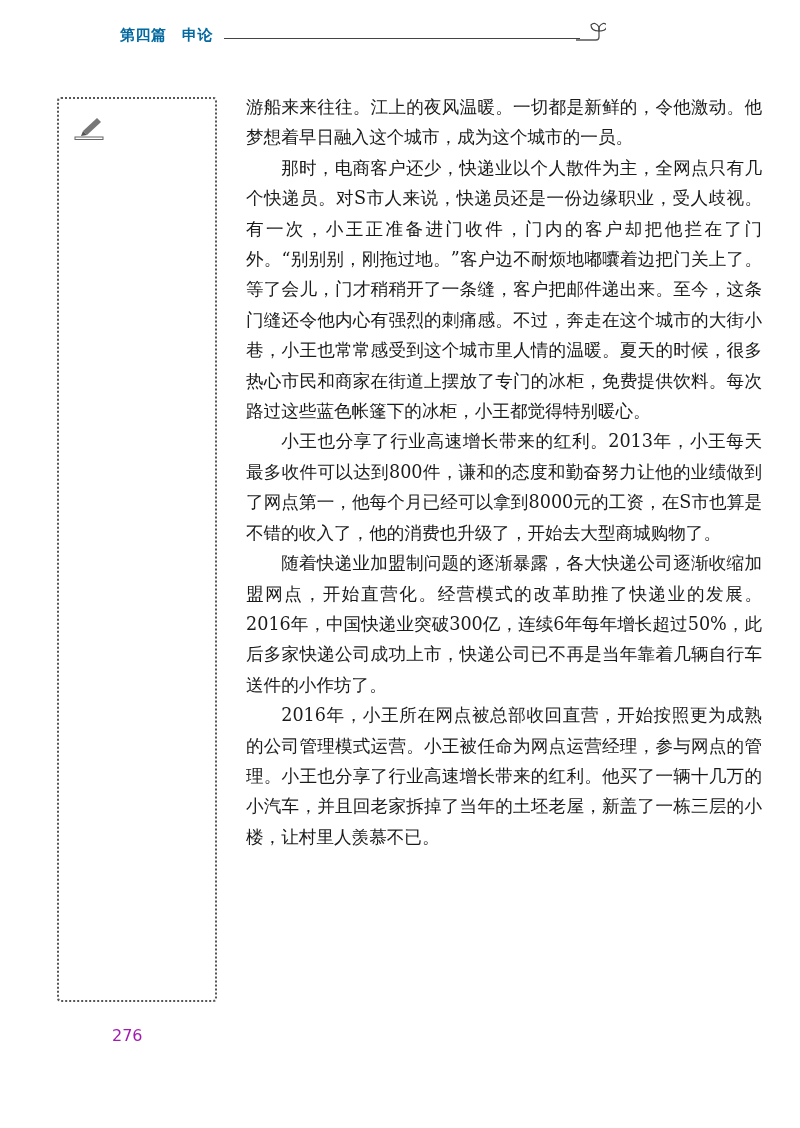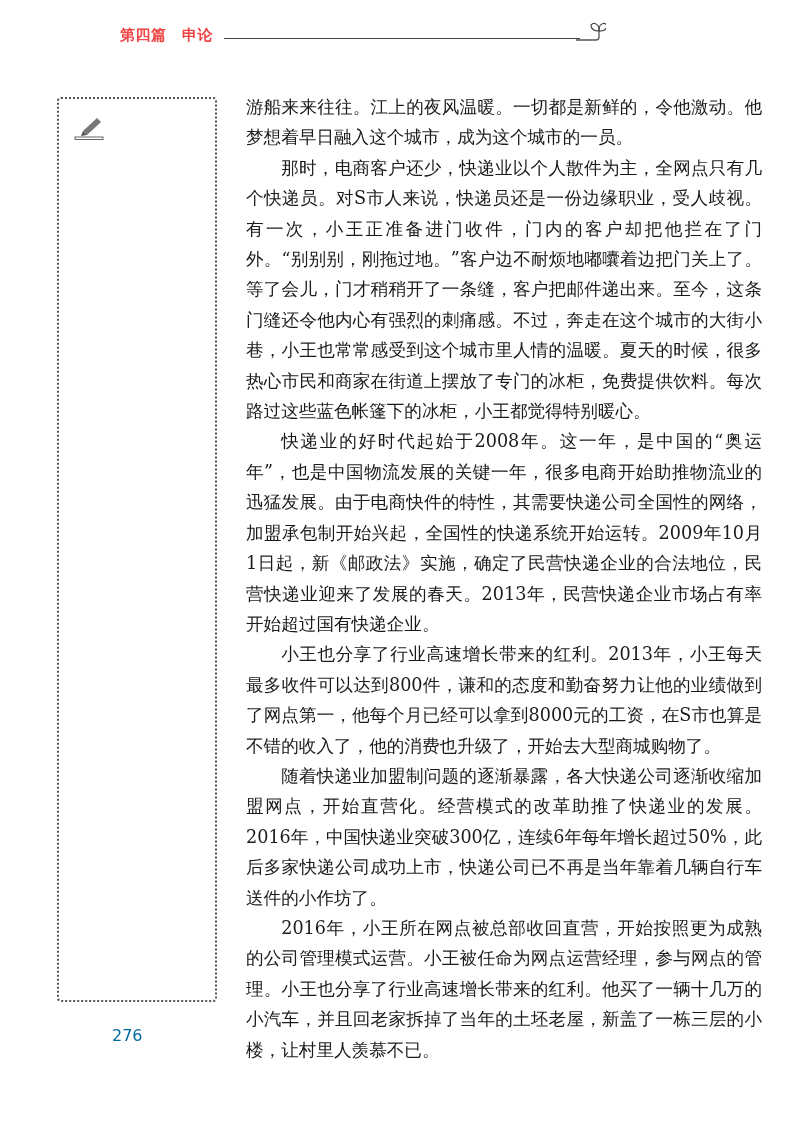--- a/index.html
+++ b/index.html
@@ -1,26 +1,26 @@
 <!DOCTYPE html>
 <html><head>
 <meta charset="utf-8">
 <style>
   html, body { margin: 0; padding: 0; background: #ffffff; }
   body { width: 800px; height: 1128px; position: relative; overflow: hidden; font-family: "DejaVu Serif", serif; color: #1a1a1a; }
   .header { position: absolute; left: 120px; top: 18px; width: 600px; height: 30px; }
-  .header-title { position: absolute; left: 0; top: 8px; font-family: "DejaVu Sans", sans-serif; font-weight: bold; font-size: 15px; color: #ef4444; letter-spacing: 0.5px; white-space: pre; }
+  .header-title { position: absolute; left: 0; top: 8px; font-family: "DejaVu Sans", sans-serif; font-weight: bold; font-size: 15px; color: #0369a1; letter-spacing: 0.5px; white-space: pre; }
   .header-rule { position: absolute; left: 104px; top: 20px; width: 356px; height: 0; border-top: 1.5px solid #444; }
   .sprout { position: absolute; left: 456px; top: 0; width: 30px; height: 26px; }
   .note-box { position: absolute; left: 57px; top: 97px; width: 160px; height: 905px; border: 2px dotted #555; border-radius: 4px; box-sizing: border-box; }
   .pencil { position: absolute; left: 73px; top: 114px; width: 34px; height: 26px; }
   .body-text { position: absolute; left: 230px; top: 92px; width: 516px; font-size: 17.6px; line-height: 30.4px; text-align: justify; margin-left: 16px; }
   .body-text p { margin: 0; text-indent: 2em; }
   .body-text p.cont { text-indent: 0; }
-  .page-number { position: absolute; left: 112px; top: 1026px; font-family: "DejaVu Sans", sans-serif; font-size: 16px; color: #0369a1; }
+  .page-number { position: absolute; left: 112px; top: 1026px; font-family: "DejaVu Sans", sans-serif; font-size: 16px; color: #a21caf; }
 </style>
 </head>
 <body>
 
 <div class="header">
   <span class="header-title">第四篇　申论</span>
   <div class="header-rule"></div>
   <svg class="sprout" viewBox="0 0 30 26">
     <path d="M0 22 L20 22 Q23 22 23 19 L23 13" fill="none" stroke="#555" stroke-width="1.3"></path>
     <path d="M23 13 Q15 13 15 7 Q19 3 23 9 Z" fill="none" stroke="#444" stroke-width="1.2"></path>
@@ -31,19 +31,18 @@
 <div class="note-box"></div>
 <svg class="pencil" viewBox="0 0 34 26">
   <path d="M10 17 L24 4 L28 8 L14 21 Z" fill="#777"></path>
   <path d="M10 17 L14 21 L8 22 Z" fill="#555"></path>
   <rect x="2" y="23" width="28" height="2.5" fill="none" stroke="#666" stroke-width="1"></rect>
 </svg>
 
 <div class="body-text">
   <p class="cont">游船来来往往。江上的夜风温暖。一切都是新鲜的，令他激动。他梦想着早日融入这个城市，成为这个城市的一员。</p>
   <p>那时，电商客户还少，快递业以个人散件为主，全网点只有几个快递员。对S市人来说，快递员还是一份边缘职业，受人歧视。有一次，小王正准备进门收件，门内的客户却把他拦在了门外。“别别别，刚拖过地。”客户边不耐烦地嘟囔着边把门关上了。等了会儿，门才稍稍开了一条缝，客户把邮件递出来。至今，这条门缝还令他内心有强烈的刺痛感。不过，奔走在这个城市的大街小巷，小王也常常感受到这个城市里人情的温暖。夏天的时候，很多热心市民和商家在街道上摆放了专门的冰柜，免费提供饮料。每次路过这些蓝色帐篷下的冰柜，小王都觉得特别暖心。</p>
-  <p>快递业的好时代起始于2008年。这一年，是中国的“奥运年”，也是中国物流发展的关键一年，很多电商开始助推物流业的迅猛发展。由于电商快件的特性，其需要快递公司全国性的网络，加盟承包制开始兴起，全国性的快递系统开始运转。2009年10月1日起，新《邮政法》实施，确定了民营快递企业的合法地位，民营快递业迎来了发展的春天。2013年，民营快递企业市场占有率开始超过国有快递企业。</p>
   <p>小王也分享了行业高速增长带来的红利。2013年，小王每天最多收件可以达到800件，谦和的态度和勤奋努力让他的业绩做到了网点第一，他每个月已经可以拿到8000元的工资，在S市也算是不错的收入了，他的消费也升级了，开始去大型商城购物了。</p>
   <p>随着快递业加盟制问题的逐渐暴露，各大快递公司逐渐收缩加盟网点，开始直营化。经营模式的改革助推了快递业的发展。2016年，中国快递业突破300亿，连续6年每年增长超过50%，此后多家快递公司成功上市，快递公司已不再是当年靠着几辆自行车送件的小作坊了。</p>
   <p>2016年，小王所在网点被总部收回直营，开始按照更为成熟的公司管理模式运营。小王被任命为网点运营经理，参与网点的管理。小王也分享了行业高速增长带来的红利。他买了一辆十几万的小汽车，并且回老家拆掉了当年的土坯老屋，新盖了一栋三层的小楼，让村里人羡慕不已。</p>
 </div>
 
 <div class="page-number">276</div>
 
 </body></html>

